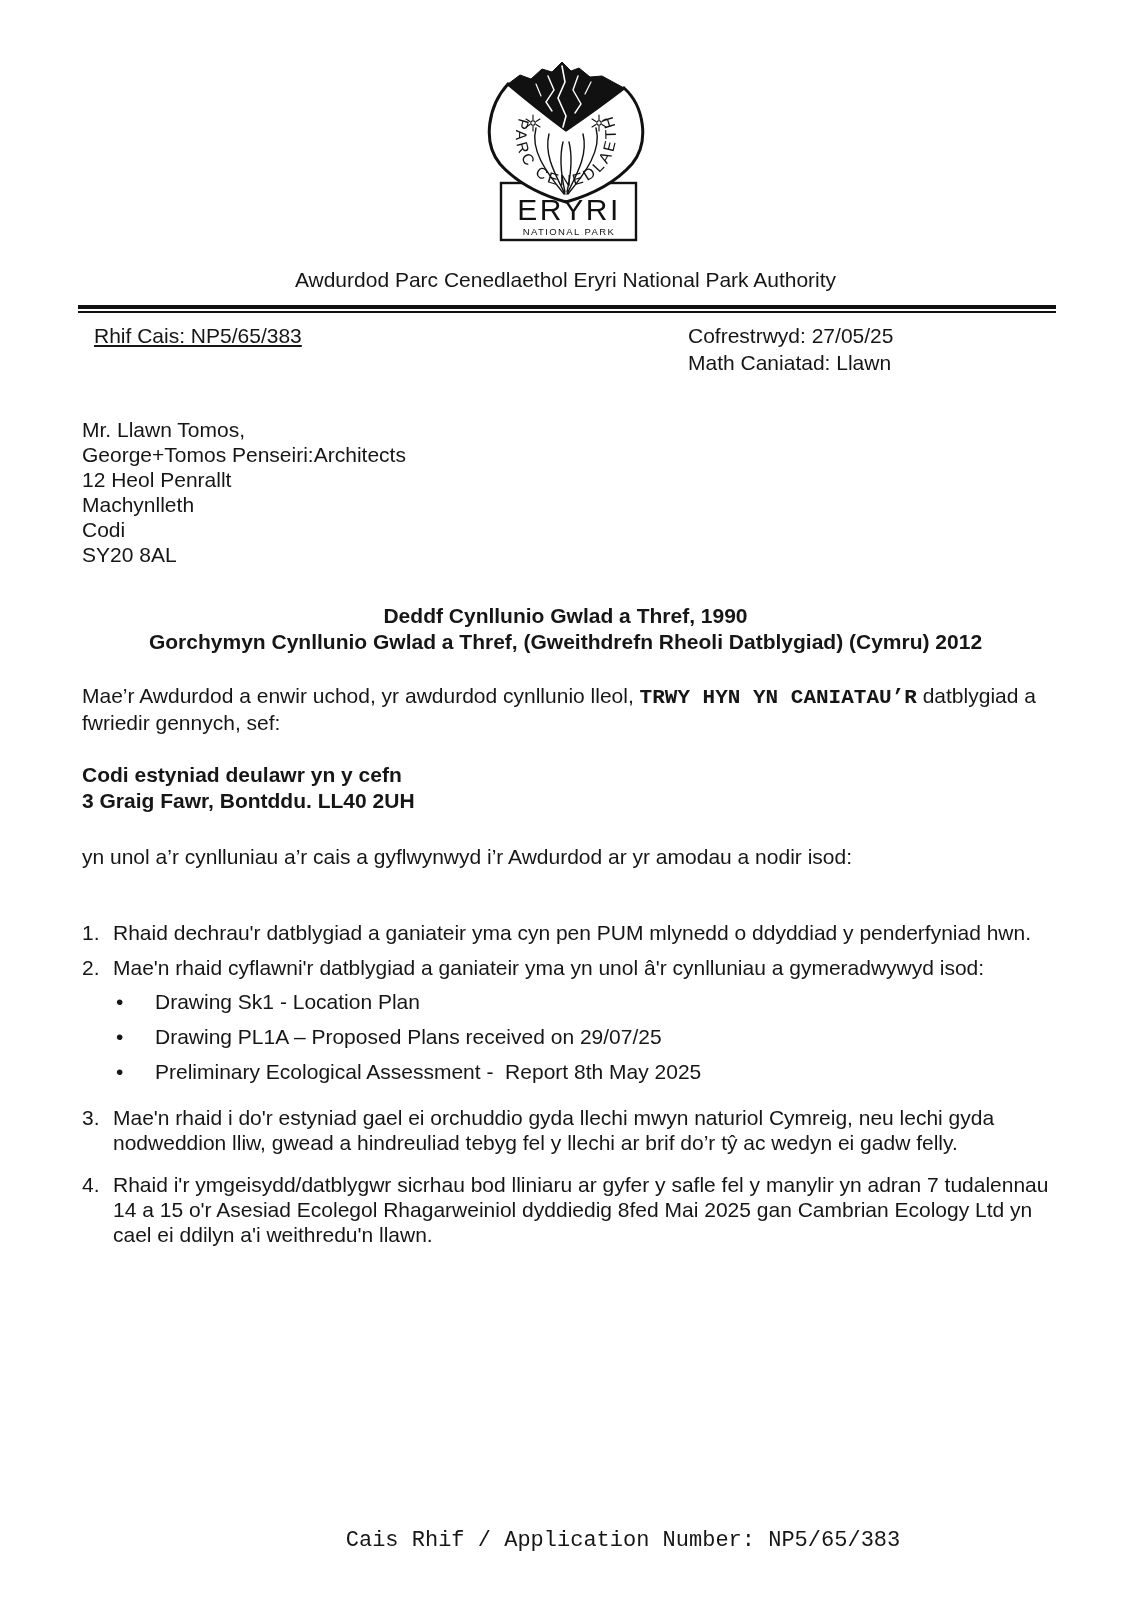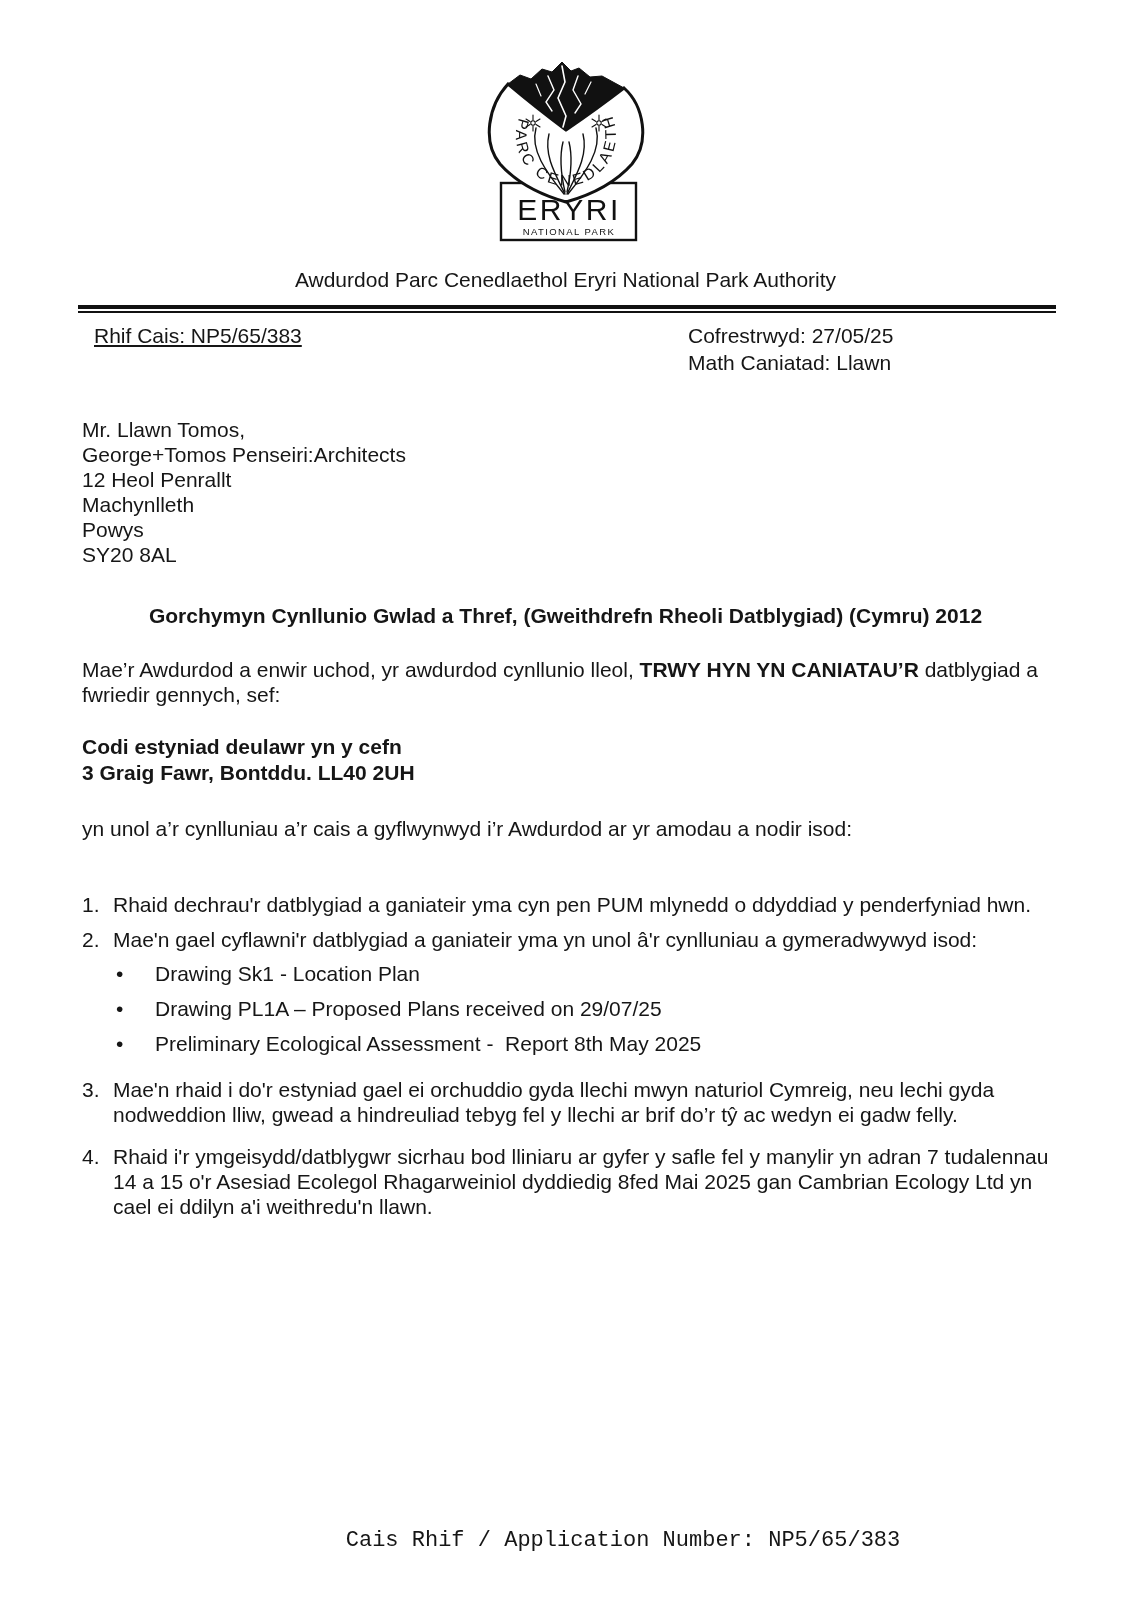--- a/index.html
+++ b/index.html
@@ -20,21 +20,21 @@
     border-top:4px solid #111;
     border-bottom:2px solid #111;
     height:8px;
   }
   .meta { position:relative; margin:9px 78px 0 82px; line-height:27px; height:54px; }
   .meta-left { position:absolute; left:12px; top:0;text-decoration:underline; }
   .meta-right { position:absolute; left:606px; top:0; }
   .address { margin:41px 78px 0 82px; line-height:25px; }
   .act { margin-top:36px; text-align:center; font-weight:bold; line-height:26px; }
   .para { margin:28px 80px 0 82px; line-height:25px; }
-  .grant-bold { font-weight:bold; }
+  .grant-bold { font-weight:bold;font-family:Liberation Mono, monospace; }
   .dev { margin:27px 80px 0 82px; font-weight:bold; line-height:26px; }
   .accordance { margin:30px 80px 0 82px; line-height:25px; }
   .conds { margin:51px 78px 0 82px; }
   .cond { display:flex; margin-top:10px; line-height:25px; }
   .cond-i3 { margin-top:21px; }
   .cond-i4 { margin-top:17px; }
   .cond-num { flex:none; width:31px; }
   .cond-text { flex:1; }
   .bullets { margin:9px 0 0 3px; }
   .bullet { display:flex; margin-top:10px; line-height:25px; }
@@ -116,25 +116,26 @@
       <div>Cofrestrwyd: 27/05/25</div>
       <div>Math Caniatad: Llawn</div>
     </div>
   </div>
 
   <div class="address">
     <div>Mr. Llawn Tomos,</div>
     <div>George+Tomos Penseiri:Architects</div>
     <div>12 Heol Penrallt</div>
     <div>Machynlleth</div>
-    <div>Powys</div>
+    <div>Codi</div>
     <div>SY20 8AL</div>
   </div>
 
   <div class="act">
+    <div>Deddf Cynllunio Gwlad a Thref, 1990</div>
     <div>Gorchymyn Cynllunio Gwlad a Thref, (Gweithdrefn Rheoli Datblygiad) (Cymru) 2012</div>
   </div>
 
   <div class="para"><span>Mae’r Awdurdod a enwir uchod, yr awdurdod cynllunio lleol, </span><span class="grant-bold">TRWY HYN YN CANIATAU’R</span><span> datblygiad a fwriedir gennych, sef:</span></div>
 
   <div class="dev">
     <div>Codi estyniad deulawr yn y cefn</div>
     <div>3 Graig Fawr, Bontddu. LL40 2UH</div>
   </div>
 
@@ -143,21 +144,21 @@
   <div class="conds">
 
     <div class="cond">
       <div class="cond-num">1.</div>
       <div class="cond-text">Rhaid dechrau'r datblygiad a ganiateir yma cyn pen PUM mlynedd o ddyddiad y penderfyniad hwn.</div>
     </div>
 
     <div class="cond">
       <div class="cond-num">2.</div>
       <div class="cond-text">
-        <span>Mae'n gael cyflawni'r datblygiad a ganiateir yma yn unol â'r cynlluniau a gymeradwywyd isod:</span>
+        <span>Mae'n rhaid cyflawni'r datblygiad a ganiateir yma yn unol â'r cynlluniau a gymeradwywyd isod:</span>
         <div class="bullets">
           <div class="bullet">
             <div class="bullet-glyph">•</div>
             <div class="bullet-text">Drawing Sk1 - Location Plan</div>
           </div>
           <div class="bullet">
             <div class="bullet-glyph">•</div>
             <div class="bullet-text">Drawing PL1A – Proposed Plans received on 29/07/25</div>
           </div>
           <div class="bullet">

